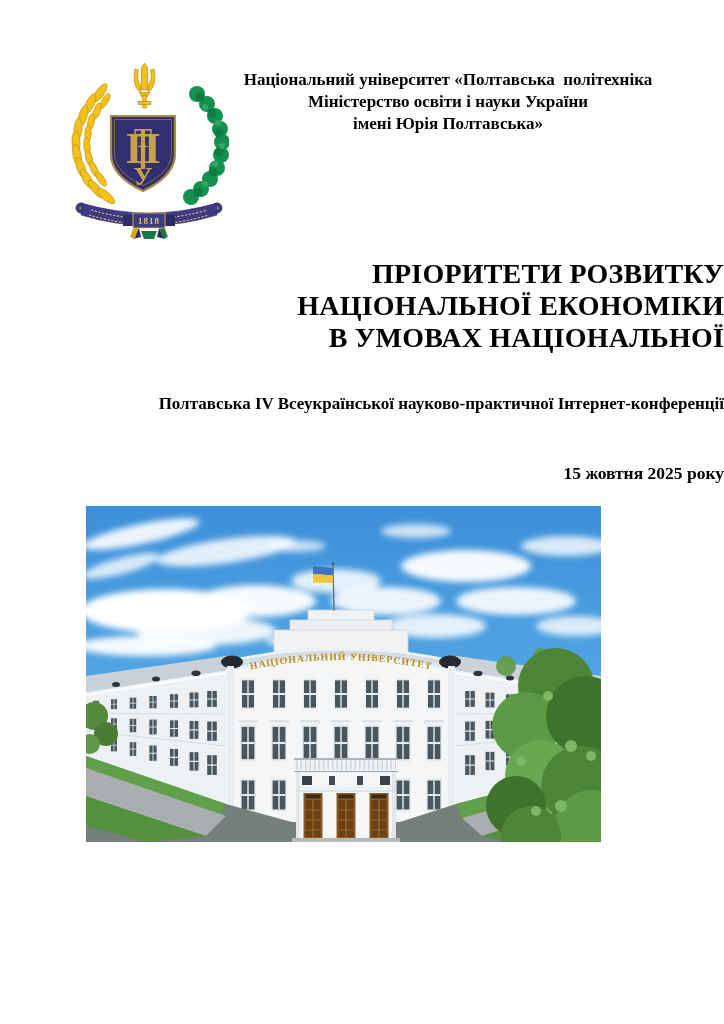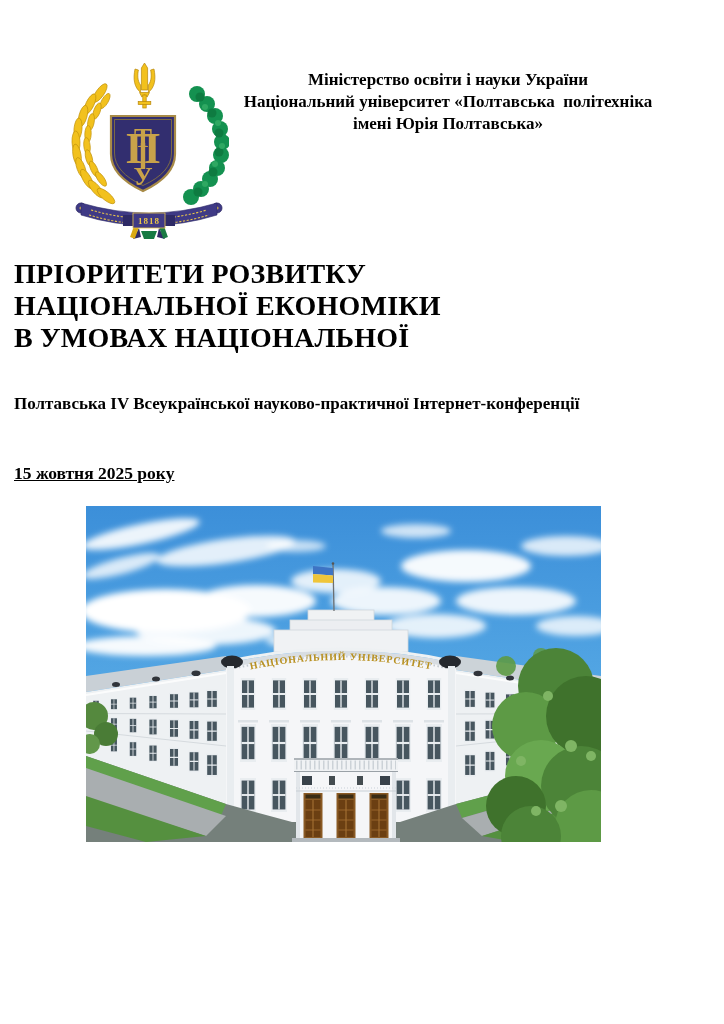--- a/index.html
+++ b/index.html
@@ -2,27 +2,27 @@
 <html><head>
 <meta charset="utf-8">
 <style>
   html,body{margin:0;padding:0;background:#888;}
   .page{
     position:relative;width:724px;height:1024px;margin:0 auto;
     background:#ffffff;overflow:hidden;
     font-family:"Liberation Serif","DejaVu Serif",serif;color:#000;
   }
   .abs{position:absolute;}
-  .centered{left:14px;right:14px;text-align:left;}
+  .centered{left:14px;right:0;text-align:right;}
   .hdr{top:69px;left:230px;width:436px;text-align:center;
        font-weight:bold;font-size:17px;line-height:22px;}
   .hdr div{white-space:pre-wrap;}
   .main-title{top:258px;font-weight:bold;font-size:28px;line-height:32px;letter-spacing:.2px;}
   .subtitle{top:393px;font-weight:bold;font-size:17px;line-height:22px;}
-  .conf-date{top:463px;font-weight:bold;font-size:17.5px;text-decoration:underline;}
+  .conf-date{top:463px;font-weight:bold;font-size:17.5px;}
   .footer{top:873px;font-size:17px;line-height:20px;font-weight:normal;}
   .logo-box{left:69px;top:63px;width:160px;height:176px;}
   .photo-box{left:86px;top:506px;width:515px;height:336px;}
   svg{display:block;}
 </style>
 </head>
 <body>
 
 <div class="page">
 
@@ -115,22 +115,22 @@
         <path d="M72,168 L88,168 L85,176 L75,176 Z" fill="#157a43"></path>
         <rect x="54" y="152" width="12" height="11" fill="#2e2a66"></rect>
         <rect x="94" y="152" width="12" height="11" fill="#2e2a66"></rect>
         <rect x="64" y="150" width="32" height="15" fill="#3f3a85" stroke="#e8c54a" stroke-width="0.8"></rect>
         <text x="80" y="161" font-size="9" font-weight="bold" fill="#e8c54a" text-anchor="middle" letter-spacing="1" font-family="Liberation Serif, DejaVu Serif, serif">1818</text>
       </g>
     </svg>
   </div>
 
   <div class="abs hdr">
+    <div>Національний університет «Полтавська  політехніка</div>
     <div>Міністерство освіти і науки України</div>
-    <div>Національний університет «Полтавська  політехніка</div>
     <div>імені Юрія Полтавська»</div>
   </div>
 
   <div class="abs centered main-title">
     <div>ПРІОРИТЕТИ РОЗВИТКУ</div>
     <div>НАЦІОНАЛЬНОЇ ЕКОНОМІКИ</div>
     <div>В УМОВАХ НАЦІОНАЛЬНОЇ</div>
   </div>
 
   <div class="abs centered subtitle">Полтавська IV Всеукраїнської науково-практичної Інтернет-конференції</div>

